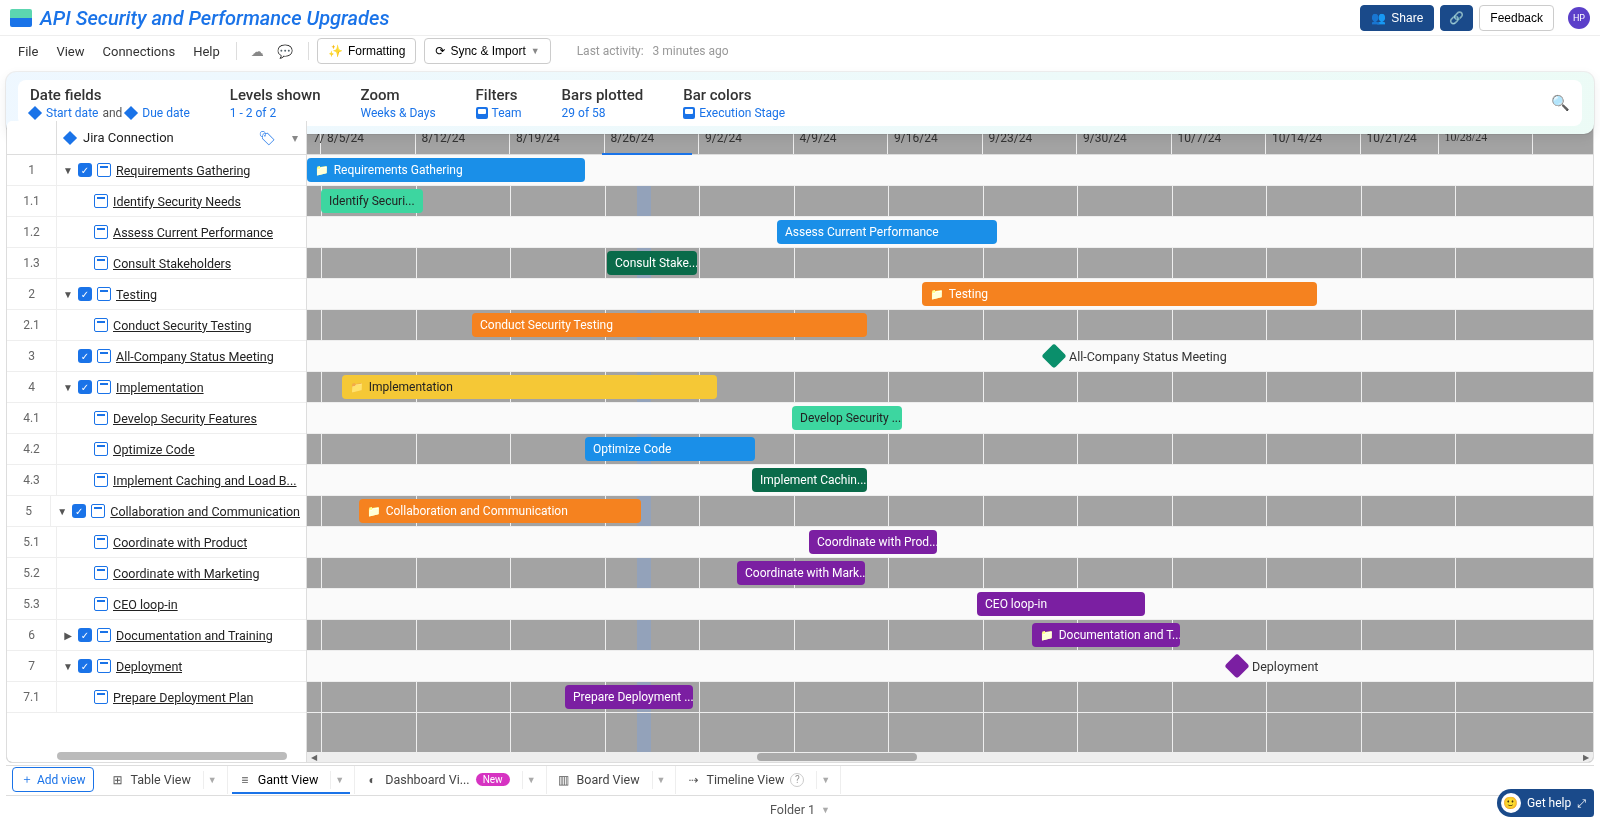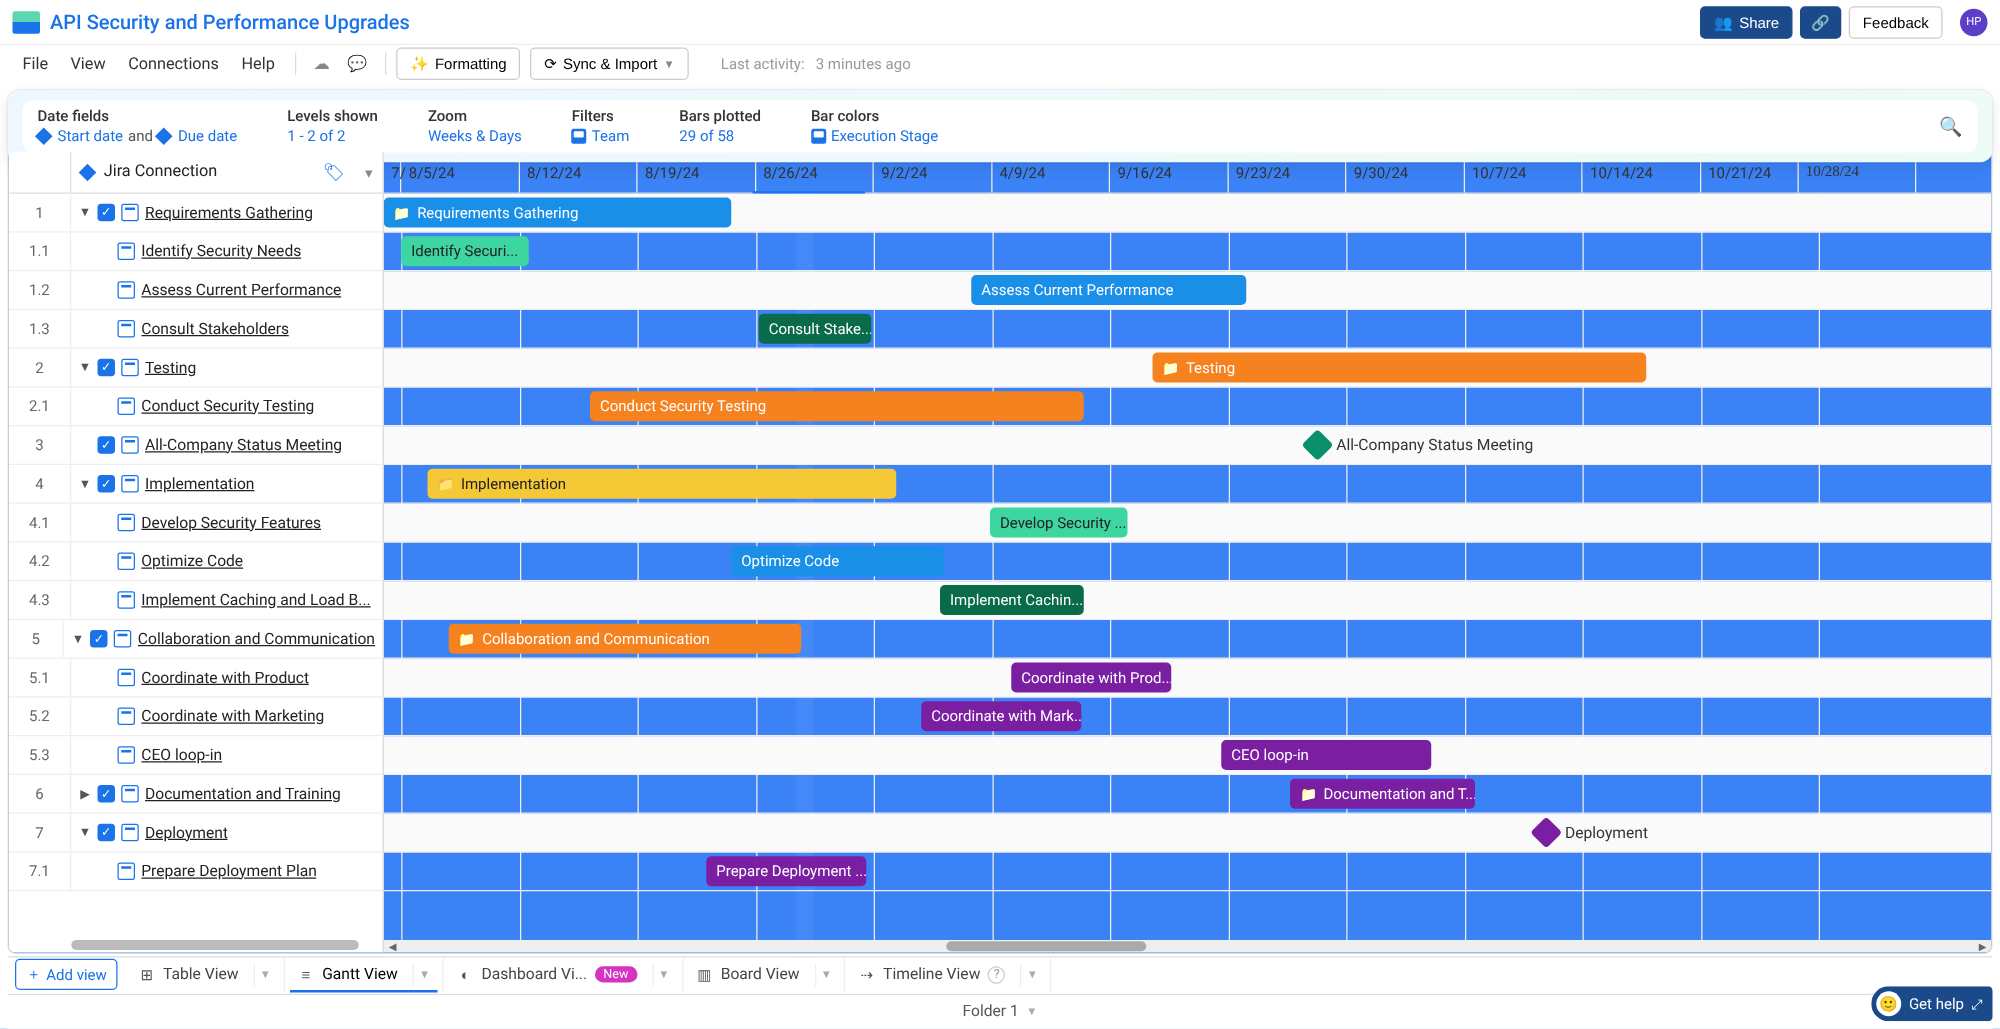--- a/index.html
+++ b/index.html
@@ -2,48 +2,48 @@
 <html><head>
 <meta charset="utf-8">
 <style>
   * { box-sizing: border-box; margin: 0; padding: 0; }
   html, body { height: 100%; font-family: -apple-system, BlinkMacSystemFont, "Segoe UI", Roboto, sans-serif; font-size: 13px; color: #222; }
   body { background: #fff; overflow: hidden; }
 
   
   .header { height: 36px; display: flex; align-items: center; padding: 0 10px; border-bottom: 1px solid #eee; }
   .logo { width: 22px; height: 18px; background: linear-gradient(#5cd6b0 50%, #1a73e8 50%); border-radius: 2px; margin-right: 8px; }
-  .title { color: #1a73e8; font-size: 16px; font-weight: 500; flex: 1; }
+  .title { color: #1a73e8; font-size: 20px; font-weight: 500; flex: 1; font-style: italic; }
   .btn { border: 1px solid #ccc; background: #fff; border-radius: 4px; padding: 5px 10px; font-size: 12px; cursor: pointer; display: inline-flex; align-items: center; gap: 5px; }
   .btn-primary { background: #1a4a8a; color: #fff; border-color: #1a4a8a; }
   .btn-chain { background: #1a4a8a; color: #fff; border-color: #1a4a8a; padding: 5px 8px; }
   .avatar { width: 22px; height: 22px; border-radius: 50%; background: #5b3fc9; color: #fff; font-size: 9px; display: flex; align-items: center; justify-content: center; margin-left: 8px; }
   .header-right { display: flex; align-items: center; gap: 6px; }
 
   
   .menubar { height: 30px; display: flex; align-items: center; padding: 0 10px; gap: 2px; font-size: 13px; color: #333; }
   .menu-item { padding: 4px 8px; cursor: pointer; }
   .menu-sep { width: 1px; height: 18px; background: #ddd; margin: 0 6px; }
   .menubar .icon-btn { padding: 4px 6px; color: #888; cursor: pointer; }
   .last-activity { color: #999; margin-left: 8px; font-size: 12px; padding-left: 16px; }
 
   
   .config-strip { margin: 6px 6px 8px 6px; padding: 8px 12px; border-radius: 10px; background: #fff; display: flex; align-items: center; gap: 40px; box-shadow: 0 0 0 1px rgba(0,0,0,0.06), 0 4px 12px rgba(0,0,0,0.08); position: relative; z-index: 2;
     background-image: linear-gradient(90deg, rgba(200,230,255,0.3), rgba(180,240,220,0.25)); }
   .config-strip-inner { background:#fff; border-radius:8px; padding:6px 12px; display:flex; gap:40px; flex:1; align-items:center; }
   .config-col { display: flex; flex-direction: column; gap: 2px; }
-  .config-label { font-size: 12px; color: #333; font-weight: 500; }
+  .config-label { font-size: 15px; color: #333; font-weight: 500; }
   .config-value { font-size: 12px; color: #1a73e8; display: flex; align-items: center; gap: 4px; }
   .search-icon { margin-left: auto; color: #333; cursor: pointer; font-size: 15px; }
   .diamond { width: 10px; height: 10px; transform: rotate(45deg); background: #1a73e8; display: inline-block; margin-right:2px; }
   .square-icon { width: 12px; height: 12px; background:#1a73e8; border-radius:2px; display:inline-block; position:relative; }
   .square-icon::after{content:''; position:absolute; inset:2px 2px 5px 2px; background:#fff; border-radius:1px;}
 
   
-  .workarea { position: absolute; top: 120px; bottom: 60px; left: 6px; right: 6px; border: 1px solid #ddd; border-radius: 6px; overflow: hidden; background:#3b82f6; }
+  .workarea { position: absolute; top: 120px; bottom: 60px; left: 6px; right: 6px; border: 1px solid #ddd; border-radius: 6px; overflow: hidden; background:#a3a3a3; }
 
   
   .leftpanel { position: absolute; left: 0; top: 0; bottom: 0; width: 300px; border-right: 1px solid #ddd; background:#fff; display:flex; flex-direction:column; z-index:3;}
   .lp-header { height: 34px; border-bottom: 1px solid #ddd; display:flex; }
   .lp-header .col-num { width:50px; border-right:1px solid #ddd; }
   .lp-header .col-main { flex:1; display:flex; align-items:center; padding:0 8px; gap:6px; position:relative;}
   .tag-icon { position:absolute; right:30px; color:#1a73e8; font-size:14px;}
   .chev-icon { position:absolute; right:8px; color:#888; font-size:12px;}
   .lp-body { flex:1; overflow:hidden; }
   .task-row { height: 31px; display:flex; align-items:center; border-bottom:1px solid #eee; }

